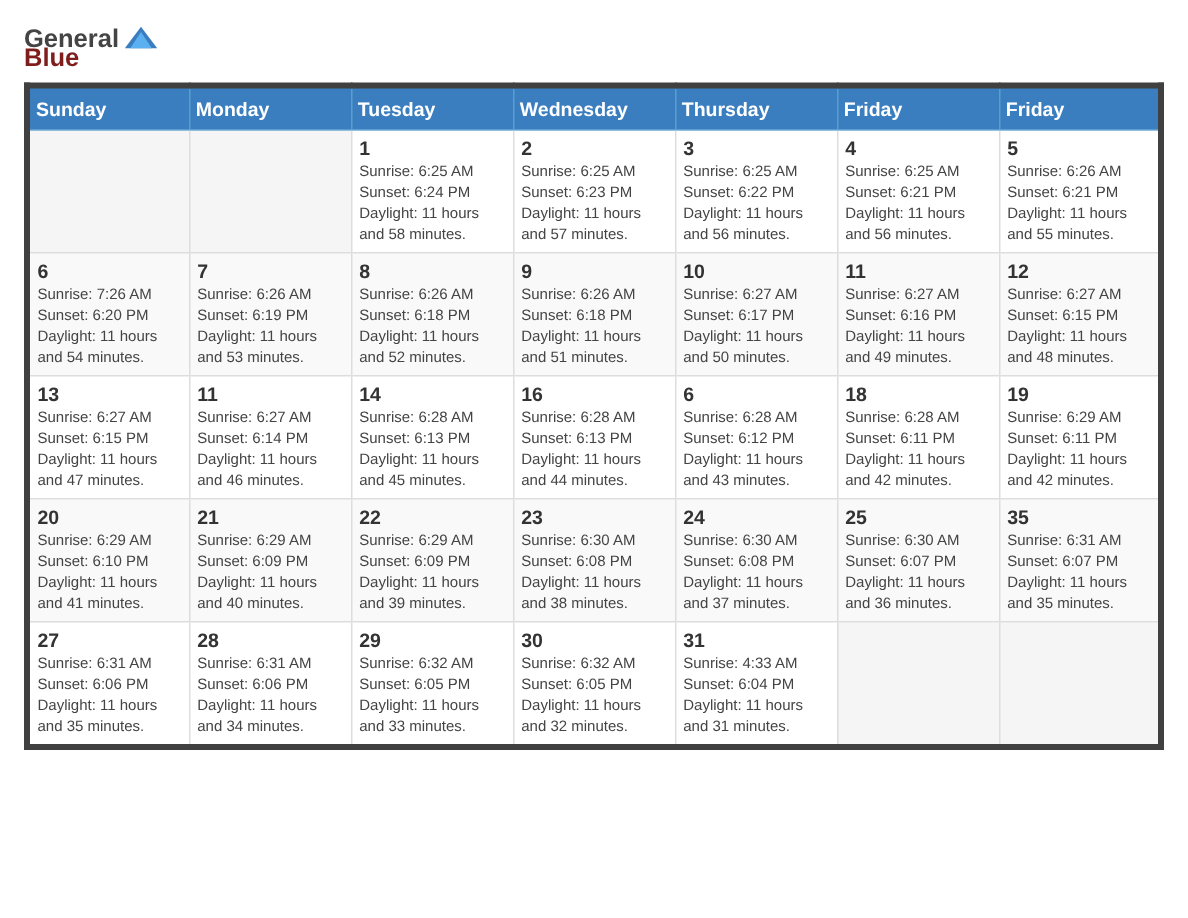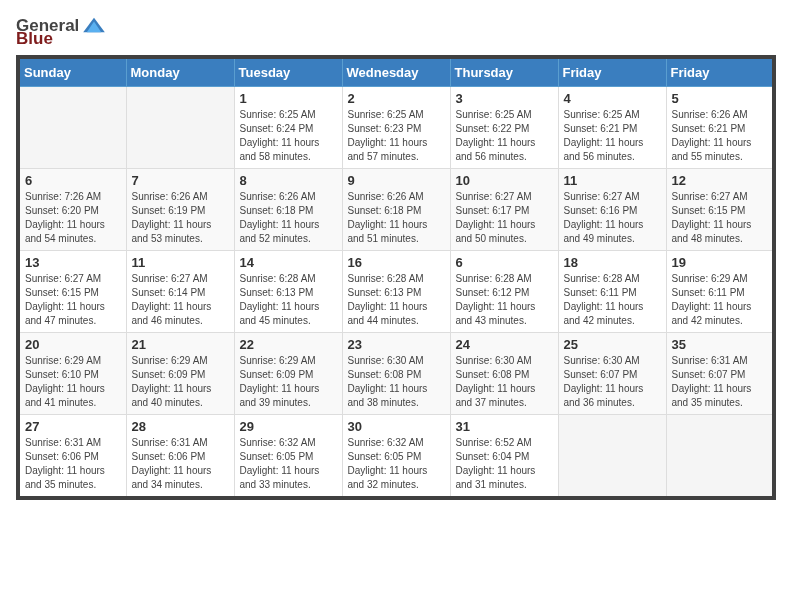--- a/index.html
+++ b/index.html
@@ -305,21 +305,21 @@
 Daylight: 11 hours and 33 minutes.</div>
         </td>
         <td>
           <span class="day-number">30</span>
           <div class="day-info">Sunrise: 6:32 AM
 Sunset: 6:05 PM
 Daylight: 11 hours and 32 minutes.</div>
         </td>
         <td>
           <span class="day-number">31</span>
-          <div class="day-info">Sunrise: 6:52 AM
+          <div class="day-info">Sunrise: 4:33 AM
 Sunset: 6:04 PM
 Daylight: 11 hours and 31 minutes.</div>
         </td>
         <td class="empty-cell"></td>
         <td class="empty-cell"></td>
       </tr>
     </tbody>
 </table>
 
 <style>

